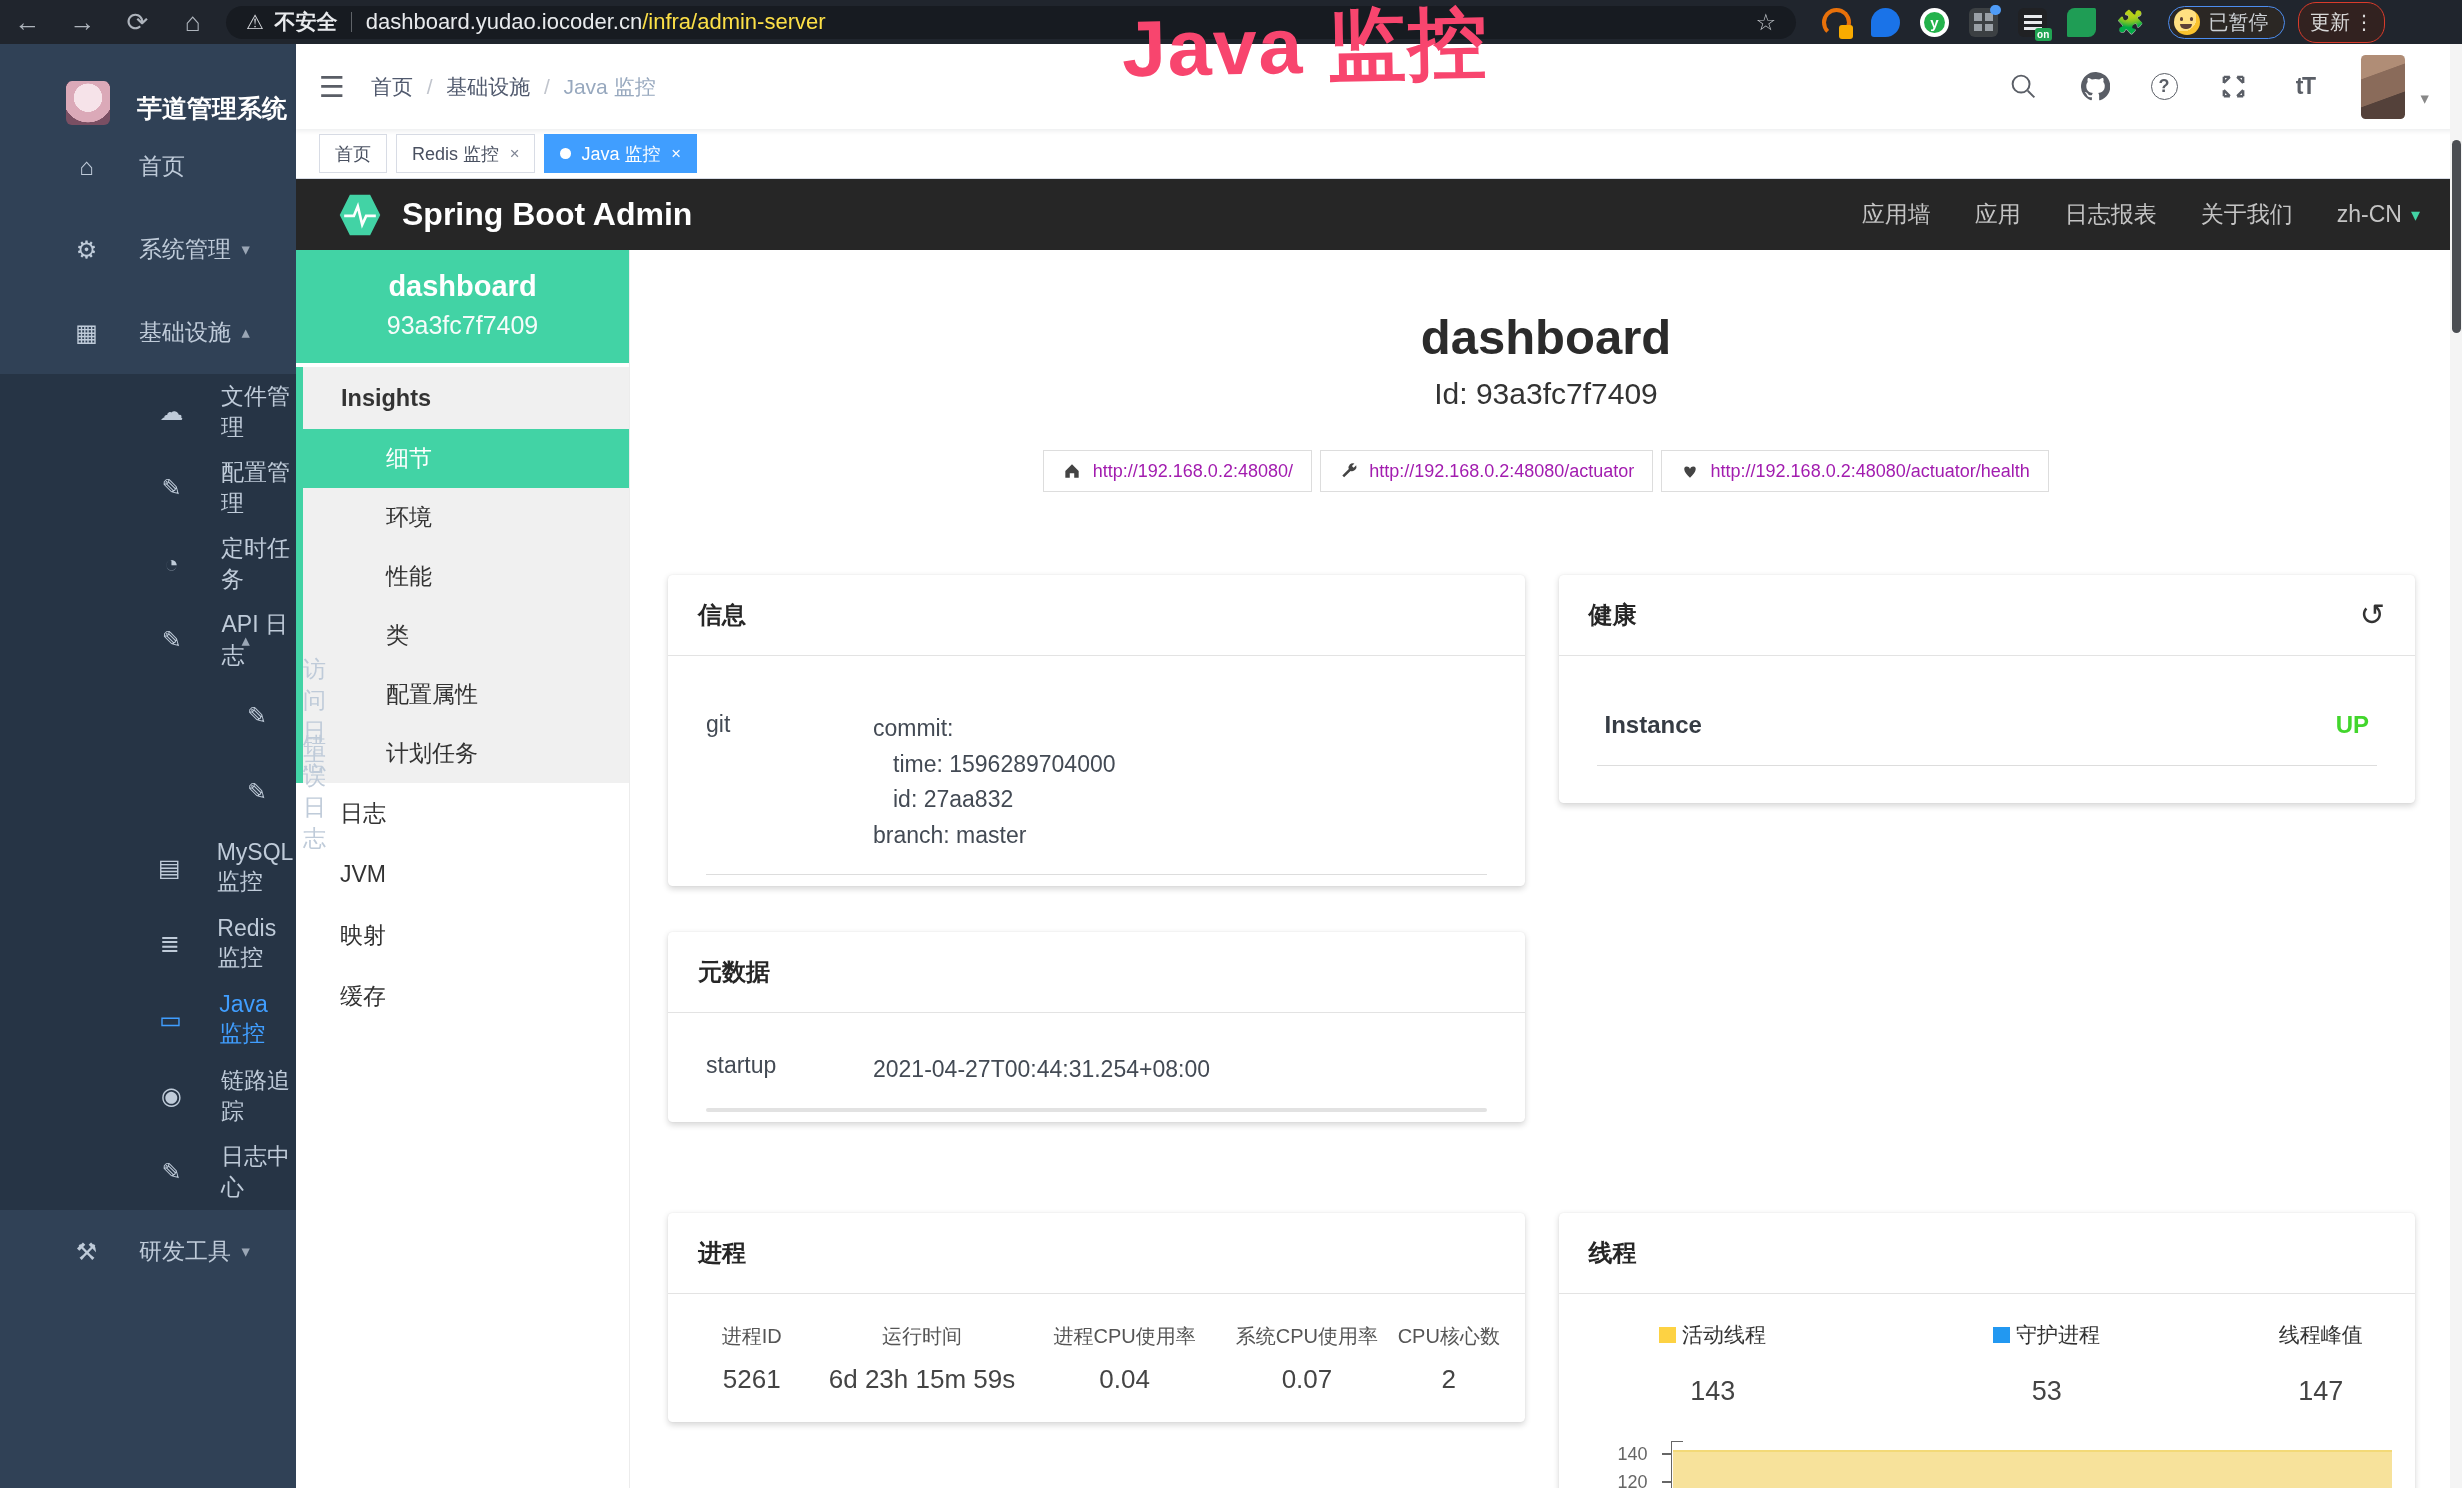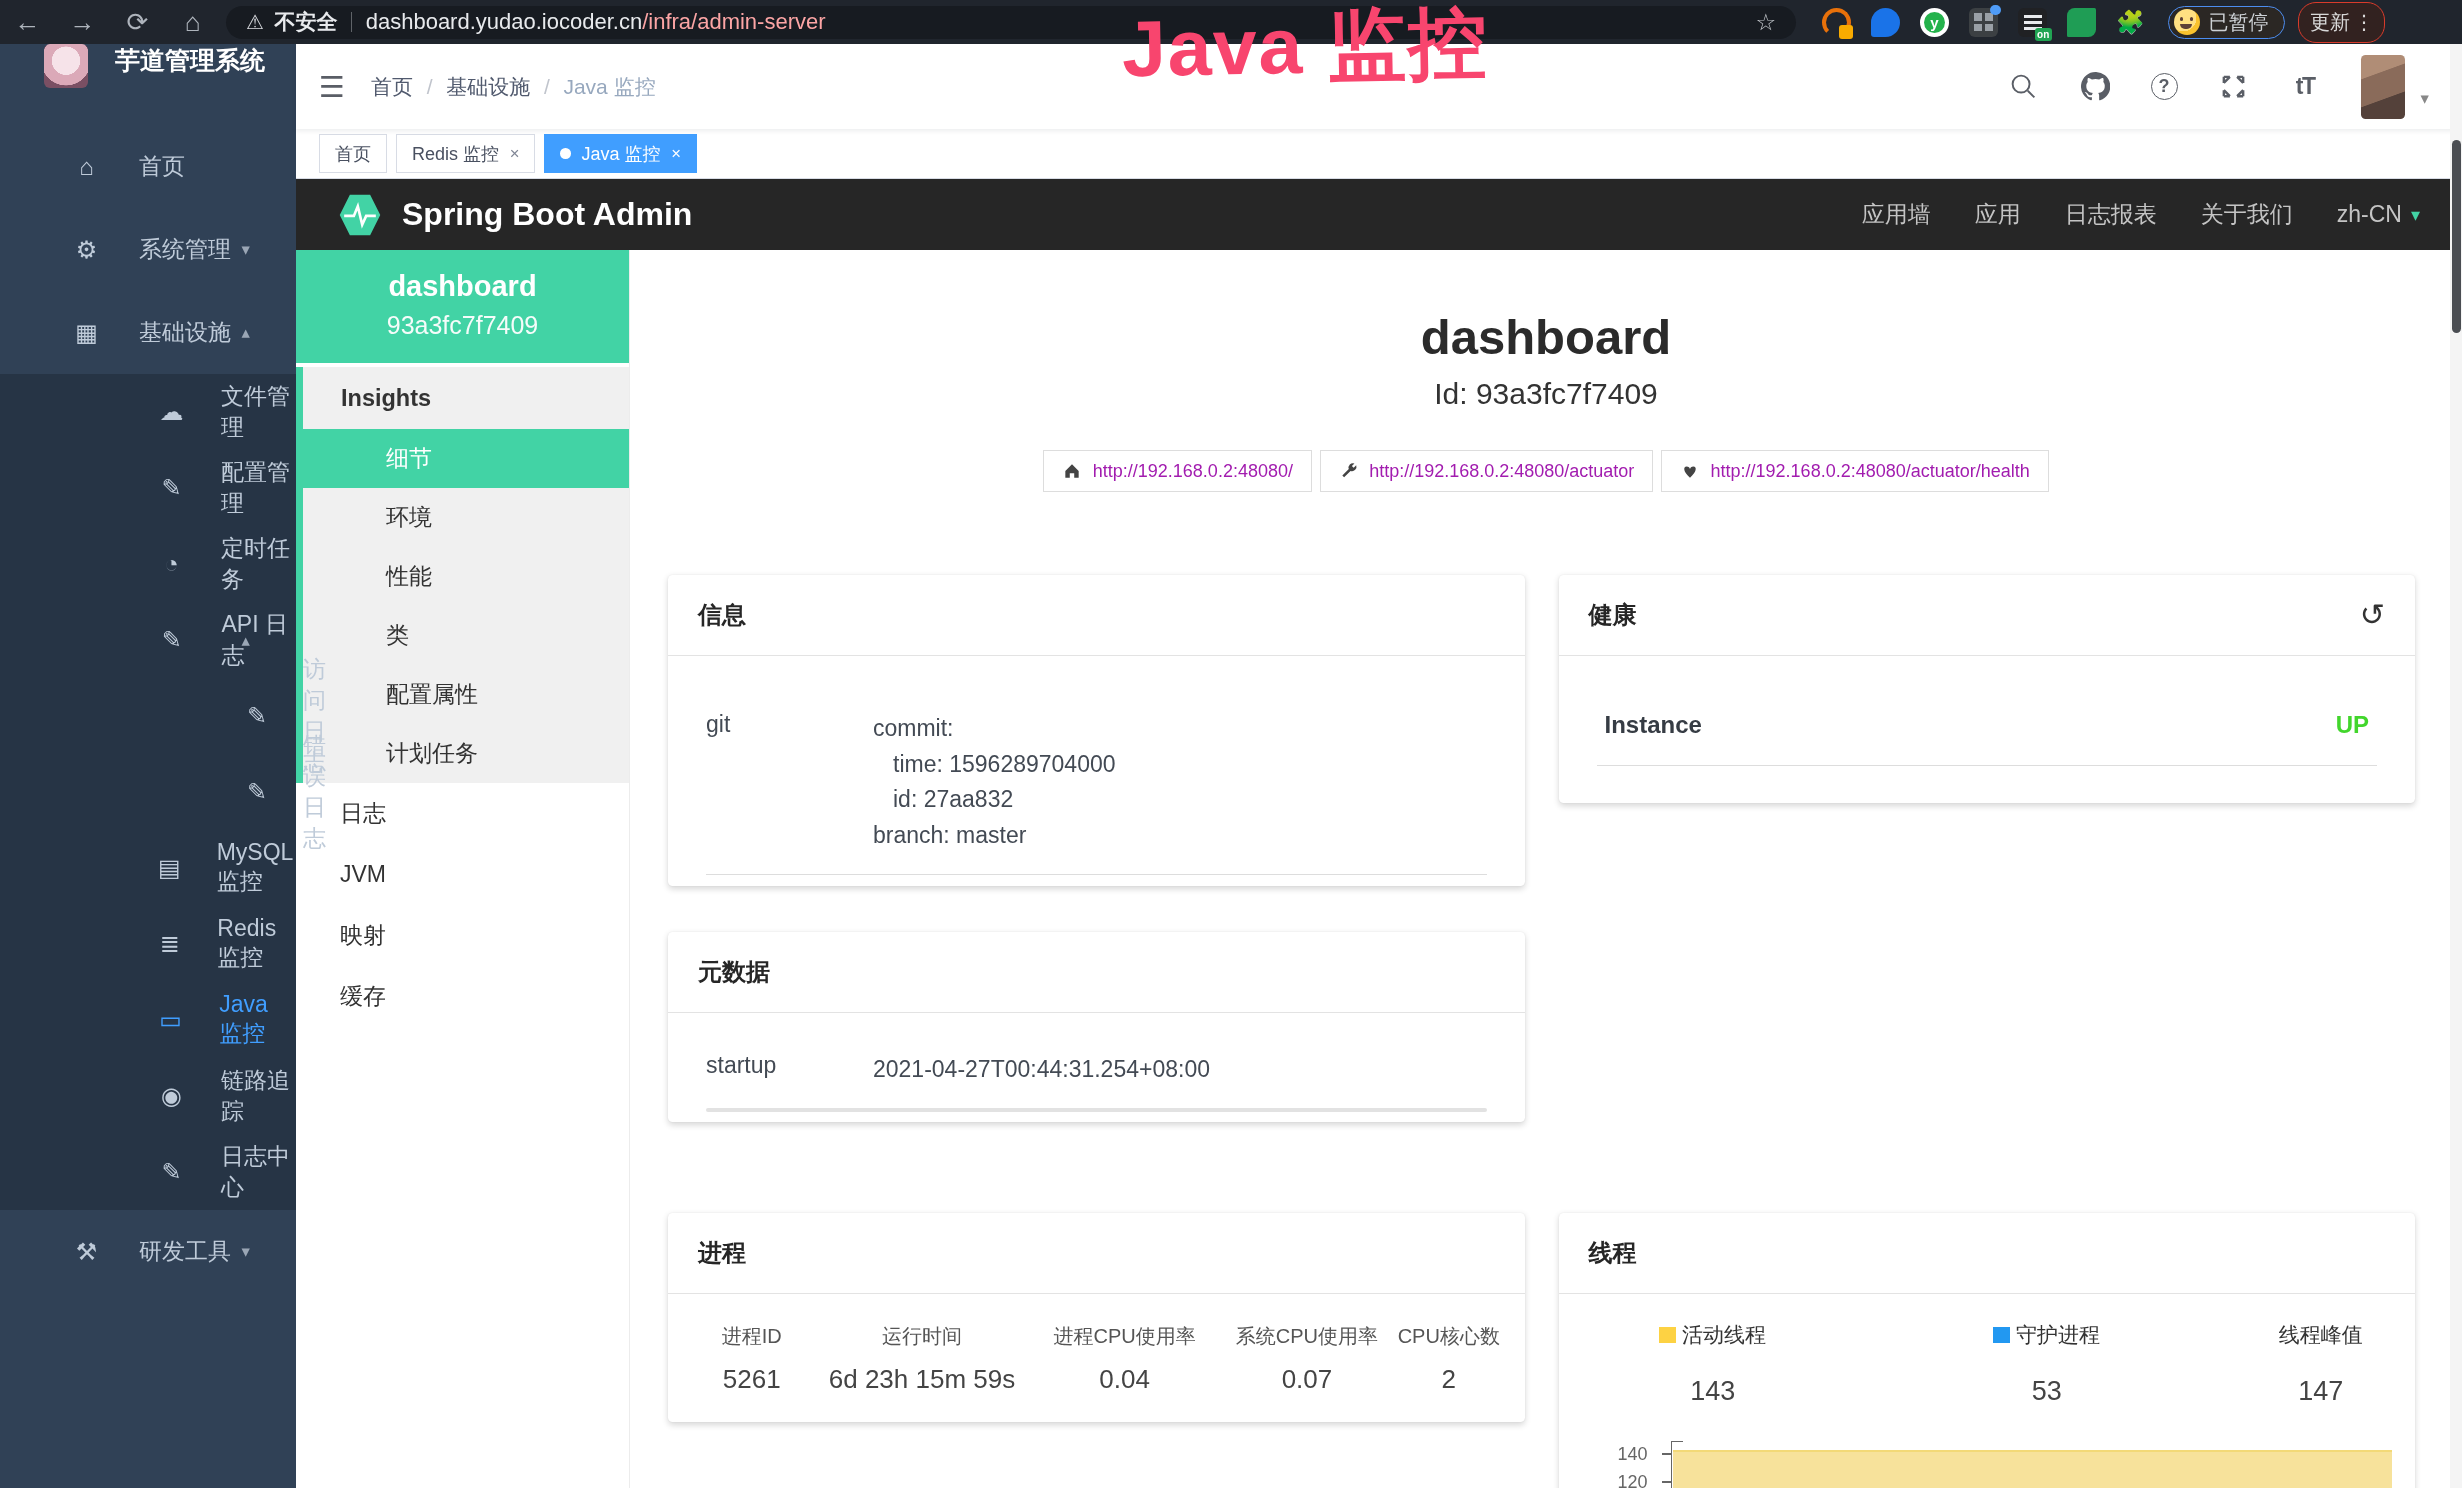--- a/index.html
+++ b/index.html
@@ -10,21 +10,21 @@
   
   .browser-bar { position:absolute; left:0; top:0; width:100%; height:44px;
     background:#20252d; display:flex; align-items:center; z-index:5; }
   .nav-btn { color:#aeb4bc; font-size:26px; width:55px; text-align:center; cursor:pointer; }
   .url-pill { height:33px; flex:0 0 1570px; margin-left:6px; background:#171b21; border-radius:18px;
     display:flex; align-items:center; padding:0 20px; color:#e8eaed; }
   .warn-ico { font-size:20px; color:#dadce0; margin-right:10.6px; }
   .sec-label { font-size:21px; color:#e8eaed; margin-right:13.7px;font-weight:bold; }
   .pill-sep { width:0.8px; height:20px; background:#5f6368; margin-right:13.7px; }
   .url-text { font-size:22px; }
-  .url-text .path { color:#fca5a5; }
+  .url-text .path { color:#fde047; }
   .pill-star { margin-left:auto; color:#c3c7cc; font-size:23px; }
   .ext-row { display:flex; align-items:center; gap:20px; margin-left:26px; }
   .ext { width:29px; height:29px; border-radius:6px; position:relative; display:flex; align-items:center; justify-content:center;
     font-size:16.7px; font-weight:bold; color:#fff; }
   .ext .mini-badge { position:absolute; right:-4.6px; bottom:-4.6px; font-size:10px; line-height:1;
     background:#21a453; color:#fff; border-radius:3px; padding:1.5px 2.3px; font-weight:bold; }
   .ext-c { background:transparent; color:#e8710a; border:4.6px solid #e8710a; border-bottom-color:transparent; border-radius:50%; }
   .ext-c .corner { position:absolute; right:-6px; bottom:-6px; width:13.7px; height:13.7px; background:#f9ab00; border-radius:3px; }
   .ext-pin { background:#1a73e8; border-radius:50% 50% 50% 3px; }
   .ext-y { background:#fff; border-radius:50%; }
@@ -47,21 +47,21 @@
   .avatar-emoji:after { content:""; position:absolute; left:6.8px; top:15px; width:12px; height:5.3px;
     border-radius:0 0 7.6px 7.6px; background:#5d4037; }
   .profile-pill span { color:#cdd1d5; font-size:20px; }
   .update-pill { margin:0 10.6px 0 13.7px; height:41px; border:1.5px solid #d93b2b; border-radius:18px; background:#322220;
     display:flex; align-items:center; padding:0 10.6px; gap:4px; }
   .update-pill span { color:#d8d8d8; font-size:20px; }
   .kebab { color:#e8710a; font-size:21px; letter-spacing:0; line-height:0.5; }
 
   
   .sidebar { position:absolute; left:0; top:44px; width:296px; bottom:0; background:#304156; z-index:2; }
-  .side-logo { height:81px; display:flex; align-items:flex-start; padding-left:44px; gap:27px; }
+  .side-logo { height:81px; display:flex; align-items:flex-end; padding-left:44px; gap:27px;margin-left:22px; }
   .side-logo .logo-img { width:44px; height:44px; border-radius:6px;
     background:radial-gradient(circle at 50% 38%, #f6e3e9 0 40%, #dba9b8 41% 70%, #7a4f63 71% 100%); }
   .side-logo .logo-title { color:#fff; font-size:25px; font-weight:bold; }
   .menu { display:flex; flex-direction:column; }
   .m-item { display:flex; align-items:center; color:#bfcbd9; font-size:23px; cursor:pointer; position:relative; }
   .m-item .ico { width:33px; text-align:center; font-size:24px; margin-right:36px; font-style:normal; }
   .m-item .chev { position:absolute; right:46px; font-size:16.7px; color:#9aa6b5; }
   .lvl1 { height:83px; padding-left:70px; }
   .sub-block { background:#263445; }
   .lvl2 { height:76px; padding-left:158px; }

